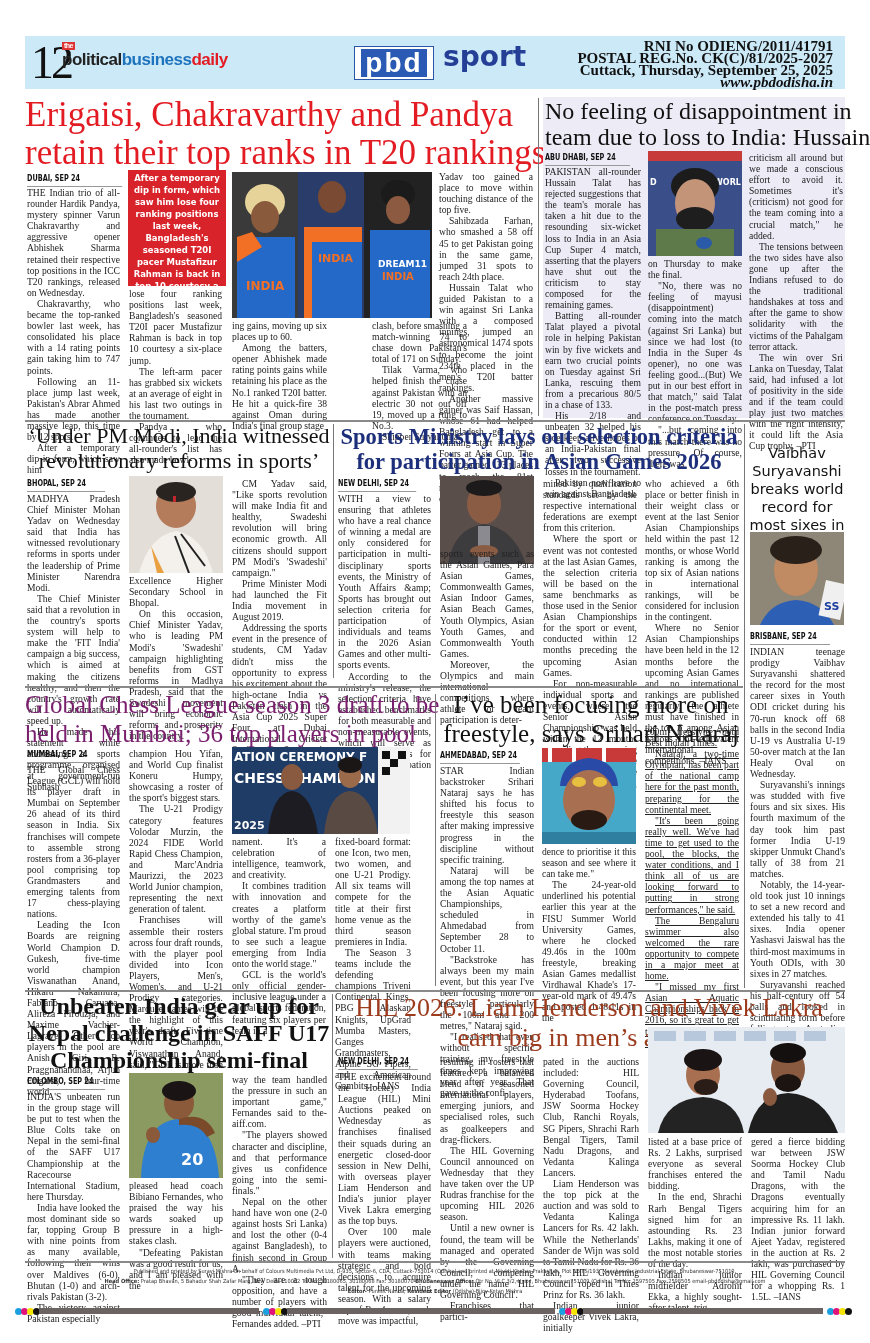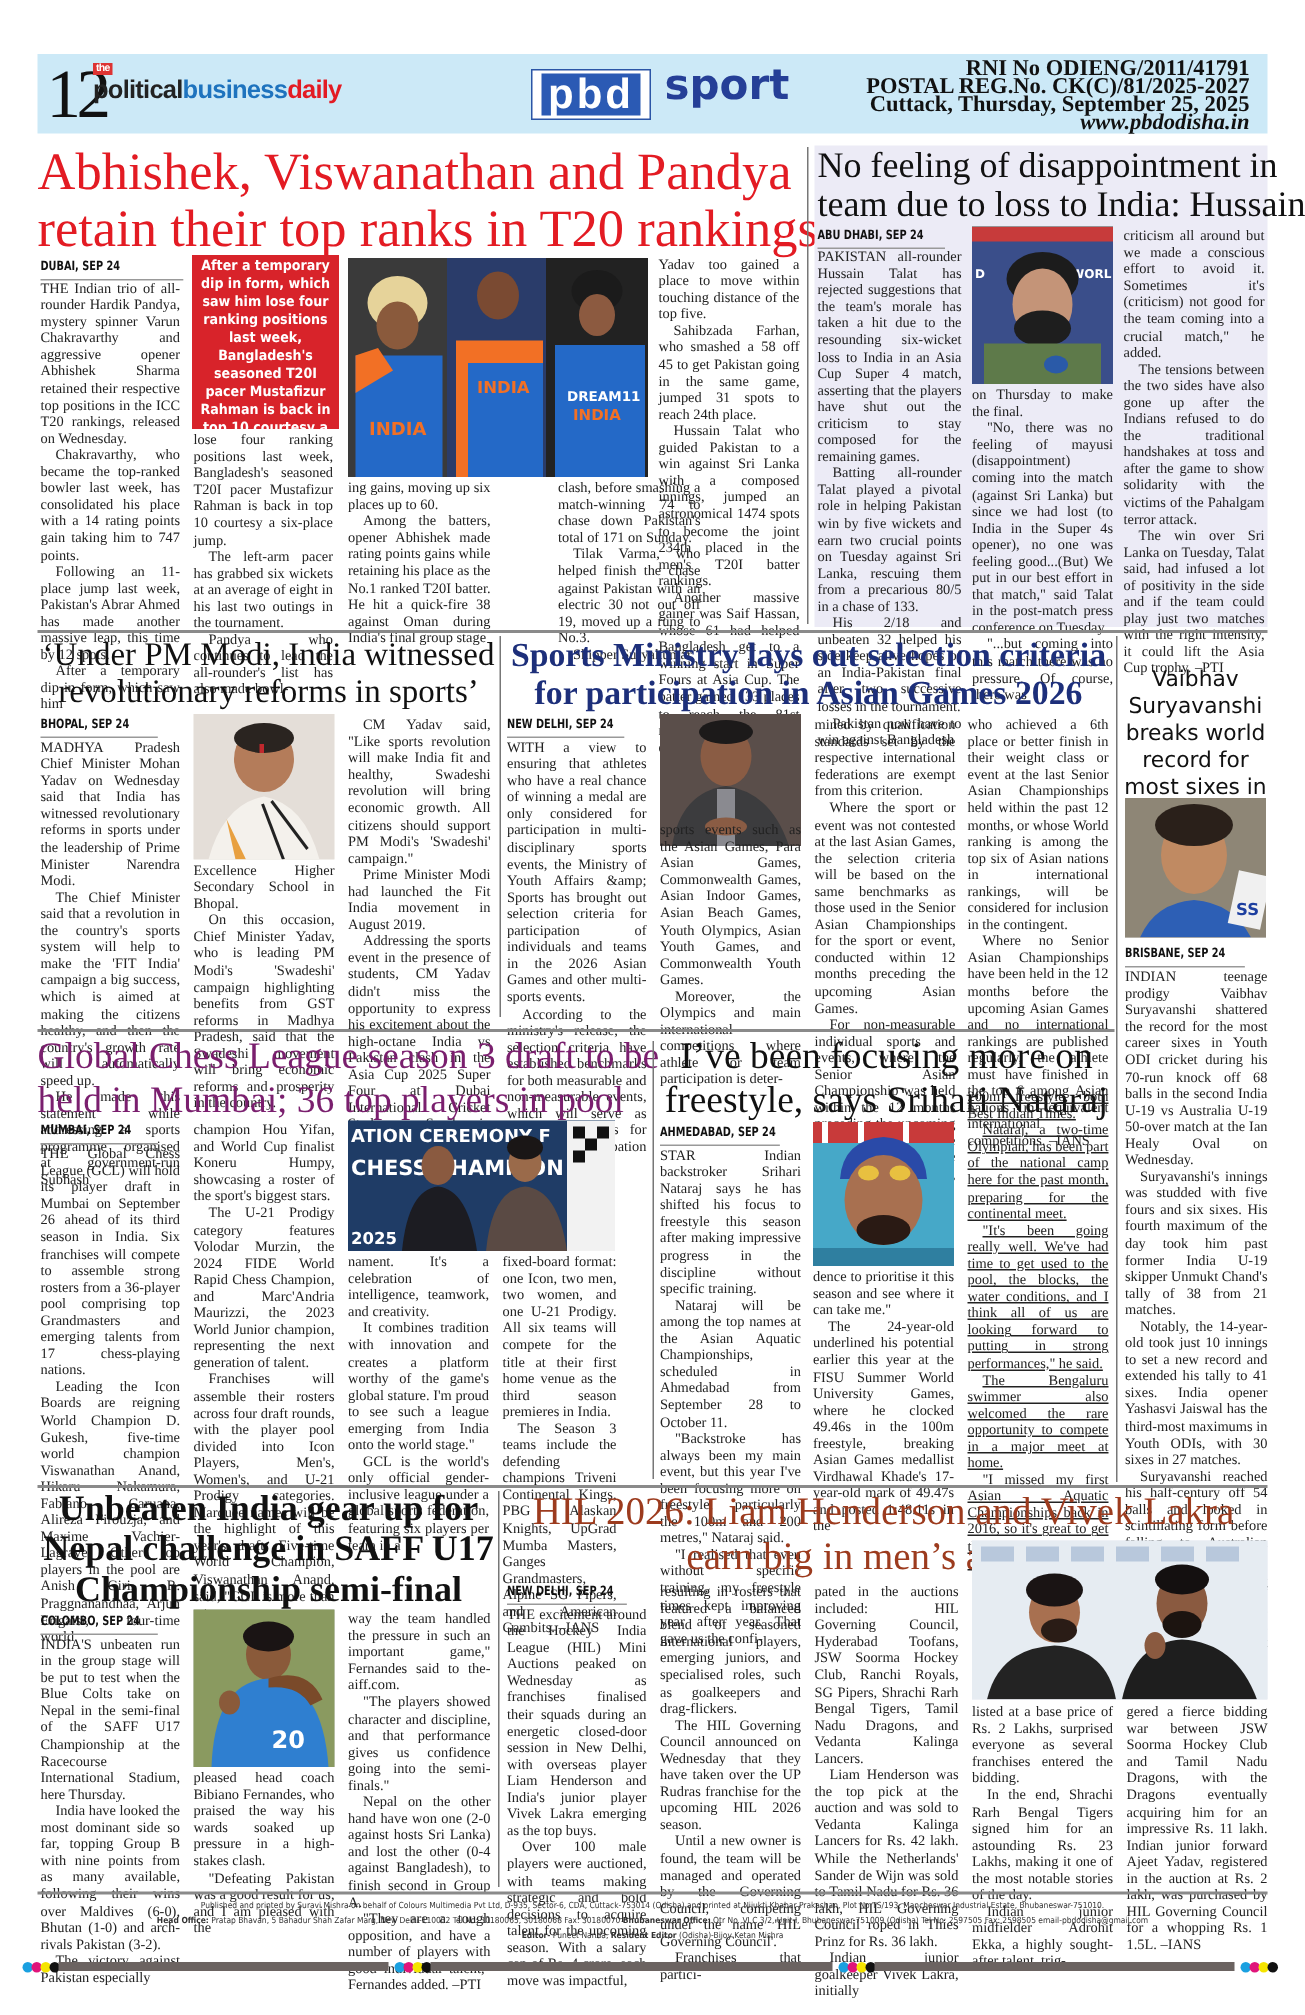--- a/index.html
+++ b/index.html
@@ -58,21 +58,21 @@
   <div class="reg">
     <div>RNI No ODIENG/2011/41791</div>
     <div>POSTAL REG.No. CK(C)/81/2025-2027</div>
     <div>Cuttack, Thursday, September 25, 2025</div>
     <div class="url">www.pbdodisha.in</div>
   </div>
 </div>
 
 <div>
   <div class="hl red" style="left:25px; top:96px; width:320px; font-size:35px; line-height:38px;">
-    <div style="white-space:nowrap;">Abhishek, Viswanathan and Pandya</div>
+    <div style="white-space:nowrap;">Erigaisi, Chakravarthy and Pandya</div>
     <div style="white-space:nowrap;">retain their top ranks in T20 rankings</div>
   </div>
   <div class="dateline" style="left:27px; top:173px; width:112px;">DUBAI, SEP 24</div>
   <div class="callout">After a temporary dip in form, which saw him lose four ranking positions last week, Bangladesh's seasoned T20I pacer Mustafizur Rahman is back in top 10 courtesy a six-place jump.</div>
   <div class="photo" style="left:232px; top:172px; width:200px; height:146px; background:#2c2a28;">
     <svg width="200" height="146" viewBox="0 0 200 146">
       <rect x="0" y="0" width="66" height="146" fill="#3a3a3a"></rect>
       <rect x="66" y="0" width="66" height="146" fill="#2a3c6a"></rect>
       <rect x="132" y="0" width="68" height="146" fill="#222"></rect>
       <ellipse cx="33" cy="30" rx="20" ry="18" fill="#e6d39a"></ellipse>

